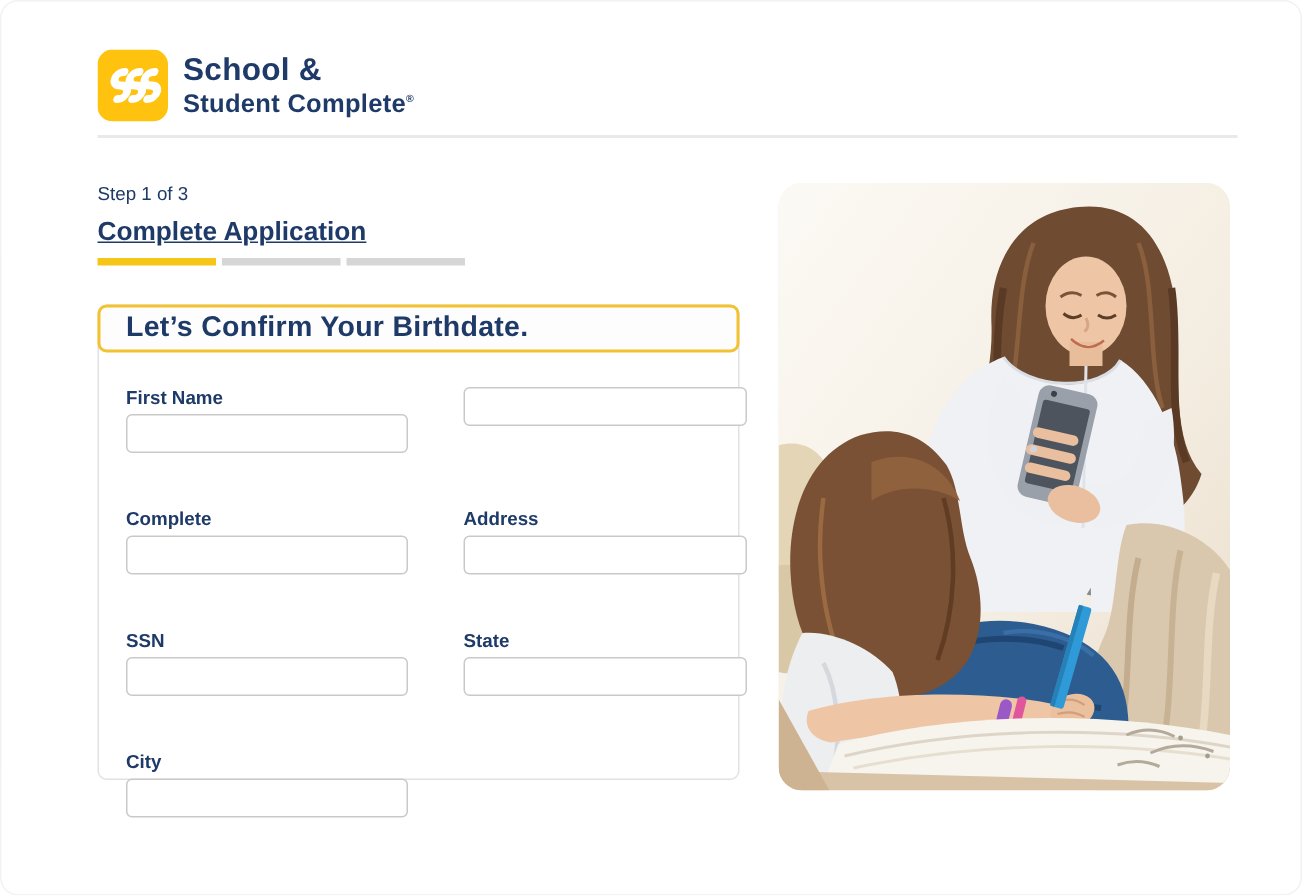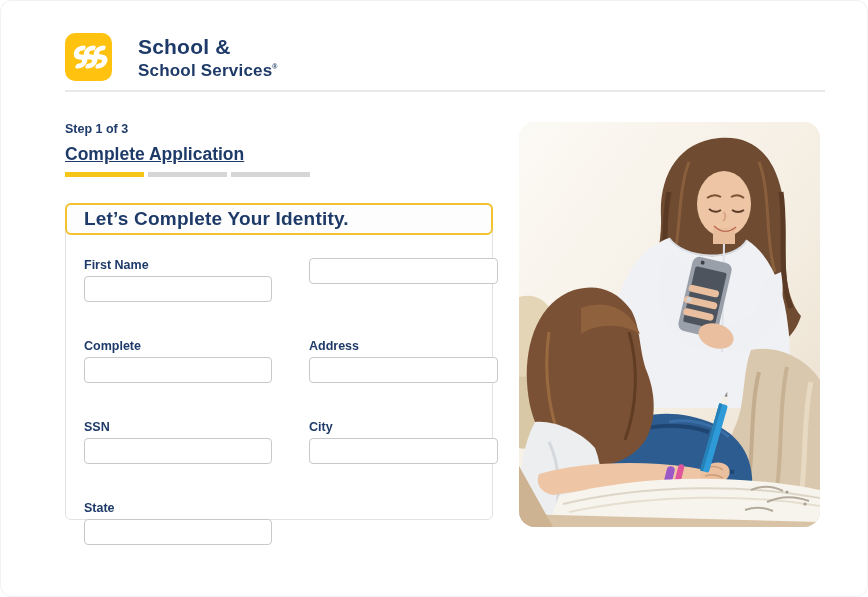--- a/index.html
+++ b/index.html
@@ -4,29 +4,29 @@
 <style>
   html,body{margin:0;padding:0;background:#fff;}
   .page{
     position:relative;width:868px;height:597px;background:#fff;
     border-radius:12px;overflow:hidden;
     box-shadow:0 0 0 1px #f2f2f2 inset;
     font-family:"Liberation Sans",sans-serif;
     color:var(--navy,#1E3A68);
   }
   
-  .logo{position:absolute;left:65px;top:33px;display:flex;align-items:center;gap:26px;}
+  .logo{position:absolute;left:65px;top:33px;display:flex;align-items:center;gap:10px;}
   .logo-icon{width:47px;height:48px;flex:0 0 auto;}
   .logo-text{display:flex;flex-direction:column;justify-content:center;}
   .logo-line1{font-size:21px;font-weight:bold;line-height:23px;letter-spacing:.2px;}
   .logo-line2{font-size:17px;font-weight:bold;line-height:18px;letter-spacing:.2px;}
   .logo-line2 sup{font-size:7px;vertical-align:super;}
   .divider{position:absolute;left:65px;top:90px;width:760px;height:2px;background:var(--divider,#E9E9E9);}
   
-  .step-text{position:absolute;left:65px;top:122px;font-size:12.5px;font-weight:bold;}
+  .step-text{position:absolute;left:65px;top:122px;font-size:12.5px;font-weight:normal;}
   .step-title{position:absolute;left:65px;top:144px;font-size:17.5px;font-weight:bold;margin:0;text-decoration:underline;}
   .progress{position:absolute;left:65px;top:172px;display:flex;gap:4px;}
   .progress .seg{width:79px;height:5px;background:var(--progress-gray,#D6D6D6);}
   .progress .seg.active{background:var(--progress-yellow,#F5C518);}
   
   .card{
     position:absolute;left:65px;top:203px;width:428px;height:317px;
     background:#fff;border:1px solid var(--card-border,#E2E2E2);border-radius:6px;
     box-sizing:border-box;
   }
@@ -64,36 +64,36 @@
         <rect width="47" height="48" rx="10" fill="#FFC20E"></rect>
         <g fill="none" stroke="#FFFFFF" stroke-width="5.2" stroke-linecap="round" transform="translate(6,0) skewX(-15)">
           <path d="M16,15 C9,15 9,24 16,24 C23,24 23,33 16,33"></path>
           <path d="M26,15 C19,15 19,24 26,24 C33,24 33,33 26,33"></path>
           <path d="M36,15 C29,15 29,24 36,24 C43,24 43,33 36,33"></path>
         </g>
       </svg>
     </div>
     <div class="logo-text">
       <span class="logo-line1">School &amp;</span>
-      <span class="logo-line2"><span>School Services</span><sup>®</sup></span>
+      <span class="logo-line2"><span>Student Complete</span><sup>®</sup></span>
     </div>
   </div>
   <div class="divider"></div>
 
   <div class="step-text">Step 1 of 3</div>
   <h1 class="step-title">Complete Application</h1>
   <div class="progress">
     <span class="seg active"></span>
     <span class="seg"></span>
     <span class="seg"></span>
   </div>
 
   <section class="card">
     <div class="card-heading">
-      <h2>Let’s Complete Your Identity.</h2>
+      <h2>Let’s Confirm Your Birthdate.</h2>
     </div>
     <div class="fields">
       <div class="field">
         <label>First Name</label>
         <input value="" style="">
       </div>
       <div class="field">
         <input value="" style="">
       </div>
       <div class="field">
@@ -102,25 +102,25 @@
       </div>
       <div class="field">
         <label>Address</label>
         <input value="" style="">
       </div>
       <div class="field">
         <label>SSN</label>
         <input value="" style="">
       </div>
       <div class="field">
+        <label>State</label>
+        <input value="" style="">
+      </div>
+      <div class="field">
         <label>City</label>
-        <input value="" style="">
-      </div>
-      <div class="field">
-        <label>State</label>
         <input value="" style="">
       </div>
     </div>
   </section>
 
   <figure class="photo">
     <svg width="301" height="405" viewBox="0 0 301 405" aria-hidden="true">
       <defs>
         <linearGradient id="wallG" x1="0" y1="0" x2="1" y2="1">
           <stop offset="0" stop-color="#fcfaf5"></stop>

